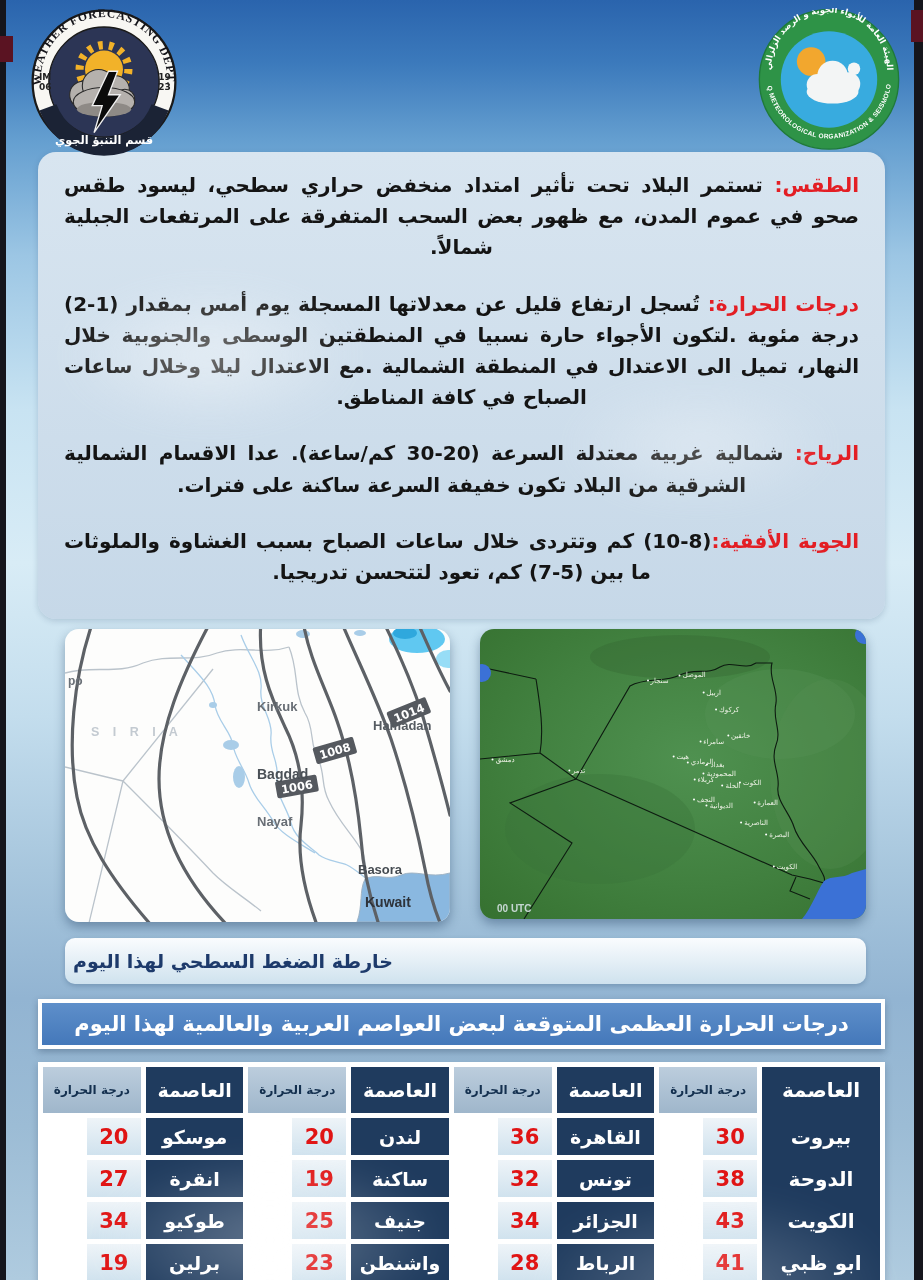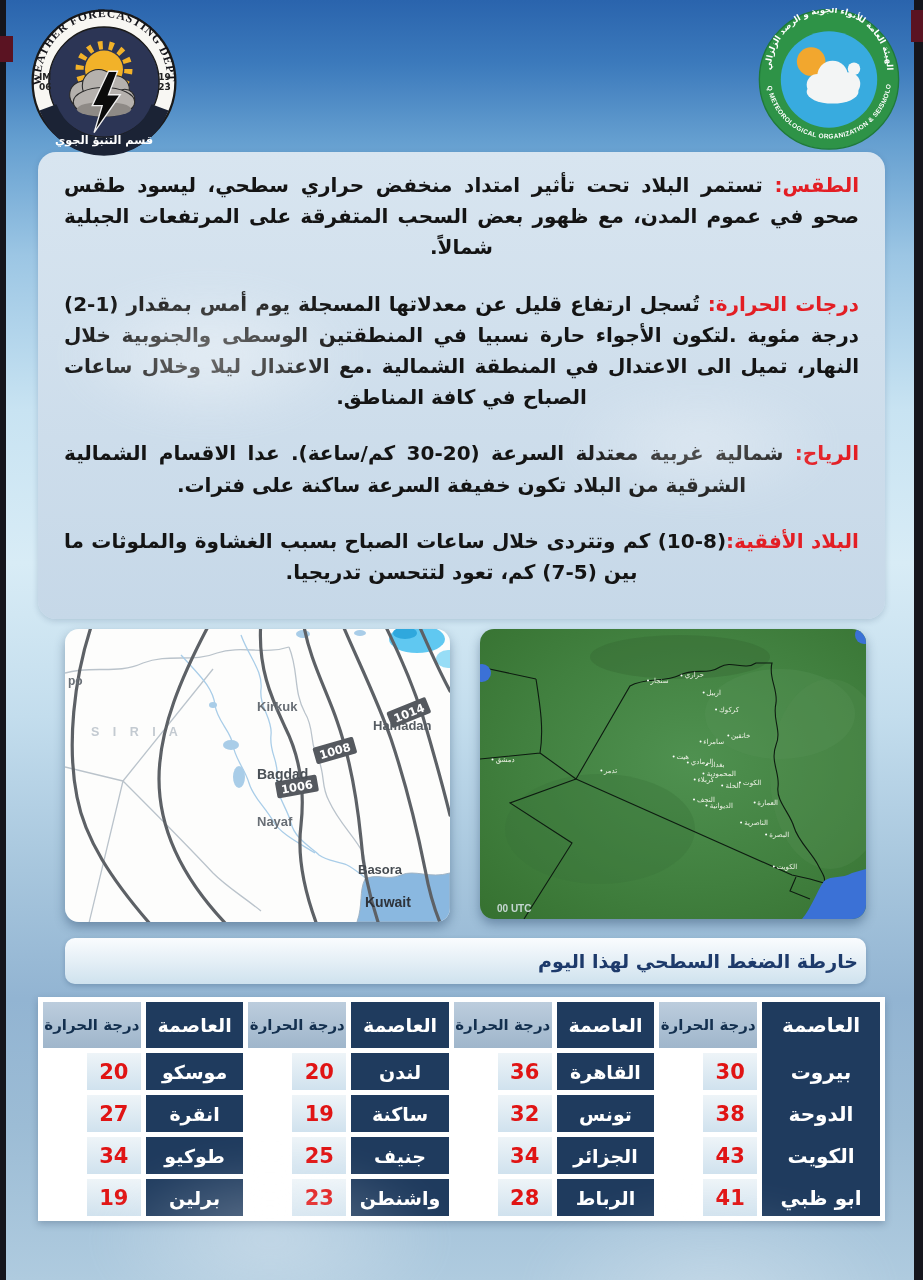--- a/index.html
+++ b/index.html
@@ -40,35 +40,35 @@
   .sat-cities{position:absolute;inset:0;}
   .sat-city{position:absolute;transform:translate(-50%,-50%);color:#eef2e6;font-size:7px;
             white-space:nowrap;direction:rtl;line-height:1;}
   .sat-city::after{content:"";display:inline-block;width:2px;height:2px;background:#fff;
                    border-radius:50%;margin-right:2px;vertical-align:middle;}
   .sat-time{position:absolute;left:17px;bottom:5px;color:#dfe8ee;font-size:10px;font-weight:bold;
             opacity:.85;font-family:"Liberation Sans",sans-serif;}
 
   .captions{display:flex;gap:30px;margin:16px 57px 0 65px;}
   .caption{flex:1;background:linear-gradient(180deg,#fafcfe,#cfe2ee);border-radius:10px;
-           padding:12px 8px;text-align:right;font-weight:bold;font-size:19px;color:#1d3a6b;
+           padding:12px 8px;text-align:left;font-weight:bold;font-size:19px;color:#1d3a6b;
            direction:rtl;box-shadow:0 2px 5px rgba(25,55,90,.25);}
 
   
   .banner{margin:15px 38px 0;background:linear-gradient(180deg,#5e8fca,#4478ba);
           border:4px solid #fff;padding:9px 6px;text-align:center;color:#fff;font-size:21px;
           font-weight:bold;direction:rtl;box-shadow:0 3px 7px rgba(20,40,70,.3);}
 
   
   .temps-grid{margin:13px 38px 0;background:#fff;padding:5px;direction:rtl;display:grid;
               grid-template-columns:118px repeat(7,1fr);grid-template-rows:46px repeat(4,37px);
               gap:5px;box-shadow:0 3px 7px rgba(20,40,70,.25);}
   .cell{display:flex;align-items:center;justify-content:center;font-weight:bold;}
   .cap-h,.cap{background:var(--navy,#1f3b5e);color:#fff;font-size:19px;}
-  .temp-h{background:linear-gradient(180deg,#bccddd,#9fb6cb);color:#14304f;font-size:15px;}
+  .temp-h{background:linear-gradient(180deg,#bccddd,#9fb6cb);color:#14304f;font-size:12px;}
   .temp{background:linear-gradient(180deg,#eef4f8,#d0e2ee);color:var(--temp_red,#e01414);
         font-size:21px;margin-left:44px;}
   .main{font-size:20px;box-shadow:0 5px 0 0 var(--navy,#1f3b5e);}
   .main.last{box-shadow:none;text-align:right;}
 </style>
 </head>
 <body>
 
 <div class="page">
   <div class="edge left"></div>
@@ -133,21 +133,21 @@
           <textPath href="#rl-bot" startOffset="50%" text-anchor="middle">IRAQ METEOROLOGICAL ORGANIZATION &amp; SEISMOLOGY</textPath>
         </text>
       </svg>
     </div>
   </div>
 
   <div class="bulletin">
     <p><span class="lbl">الطقس:</span><span> تستمر البلاد تحت تأثير امتداد منخفض حراري سطحي، ليسود طقس صحو في عموم المدن، مع ظهور بعض السحب المتفرقة على المرتفعات الجبلية شمالاً.</span></p>
     <p><span class="lbl">درجات الحرارة:</span><span> تُسجل ارتفاع قليل عن معدلاتها المسجلة يوم أمس بمقدار (1-2) درجة مئوية .لتكون الأجواء حارة نسبيا في المنطقتين الوسطى والجنوبية خلال النهار، تميل الى الاعتدال في المنطقة الشمالية .مع الاعتدال ليلا وخلال ساعات الصباح في كافة المناطق.</span></p>
     <p><span class="lbl">الرياح:</span><span> شمالية غربية معتدلة السرعة (20-30 كم/ساعة). عدا الاقسام الشمالية الشرقية من البلاد تكون خفيفة السرعة ساكنة على فترات.</span></p>
-    <p><span class="lbl">البلاد الأفقية:</span><span>(8-10) كم وتتردى خلال ساعات الصباح بسبب الغشاوة والملوثات ما بين (5-7) كم، تعود لتتحسن تدريجيا.</span></p>
+    <p><span class="lbl">الجوية الأفقية:</span><span>(8-10) كم وتتردى خلال ساعات الصباح بسبب الغشاوة والملوثات ما بين (5-7) كم، تعود لتتحسن تدريجيا.</span></p>
   </div>
 
   <div class="maps">
 
     <div class="map">
       <svg viewBox="0 0 385 293" width="385" height="293">
         <rect width="385" height="293" fill="#fdfdfc"></rect>
 
         <g stroke="#bac3cb" stroke-width="1.3" fill="none">
           <path d="M0,44 C28,36 52,46 78,34 C104,24 128,34 152,24 C176,16 200,26 224,18"></path>
@@ -234,23 +234,23 @@
           <path d="M96,150 L30,174 L92,214 L44,290"></path>
           <path d="M316,248 L310,262 L330,270"></path>
         </g>
 
         <path d="M344,252 C352,246 362,250 372,244 L386,240 L386,290 L322,290 C332,278 336,264 344,252 Z" fill="#3b71d6"></path>
         <circle cx="2" cy="44" r="9" fill="#3b71d6"></circle>
         <circle cx="384" cy="6" r="9" fill="#3b71d6"></circle>
       </svg>
       <div class="sat-cities">
           <span class="sat-city" style="left: 6%; top: 45%;">دمشق</span>
-          <span class="sat-city" style="left: 25%; top: 49%; margin-left: 32px;">تدمر</span>
+          <span class="sat-city" style="left: 25%; top: 49%;">تدمر</span>
           <span class="sat-city" style="left: 46%; top: 18%;">سنجار</span>
-          <span class="sat-city" style="left: 55%; top: 16%;">حراري</span>
+          <span class="sat-city" style="left: 55%; top: 16%;">الموصل</span>
           <span class="sat-city" style="left: 60%; top: 22%;">اربيل</span>
           <span class="sat-city" style="left: 64%; top: 28%;">كركوك</span>
           <span class="sat-city" style="left: 67%; top: 37%;">خانقين</span>
           <span class="sat-city" style="left: 60%; top: 39%;">سامراء</span>
           <span class="sat-city" style="left: 52%; top: 44%;">هيت</span>
           <span class="sat-city" style="left: 57%; top: 46%;">الرمادي</span>
           <span class="sat-city" style="left: 61%; top: 47%;">بغداد</span>
           <span class="sat-city" style="left: 62%; top: 50%;">المحمودية</span>
           <span class="sat-city" style="left: 58%; top: 52%;">كربلاء</span>
           <span class="sat-city" style="left: 61%; top: 54%; padding-left: 31px;">الحلة</span>
@@ -263,20 +263,21 @@
           <span class="sat-city" style="left: 79%; top: 82%;">الكويت</span>
         </div>
       <span class="sat-time">00 UTC</span>
     </div>
   </div>
 
   <div class="captions">
     <div class="caption">خارطة الضغط السطحي لهذا اليوم</div>
   </div>
 
+  <div class="banner">درجات الحرارة العظمى المتوقعة لبعض العواصم العربية والعالمية لهذا اليوم</div>
 
   <div class="temps-grid">
     <div class="cell cap main">العاصمة</div>
     <div class="cell temp-h">درجة الحرارة</div>
     <div class="cell cap-h">العاصمة</div>
     <div class="cell temp-h">درجة الحرارة</div>
     <div class="cell cap-h">العاصمة</div>
     <div class="cell temp-h">درجة الحرارة</div>
     <div class="cell cap-h">العاصمة</div>
     <div class="cell temp-h">درجة الحرارة</div>

